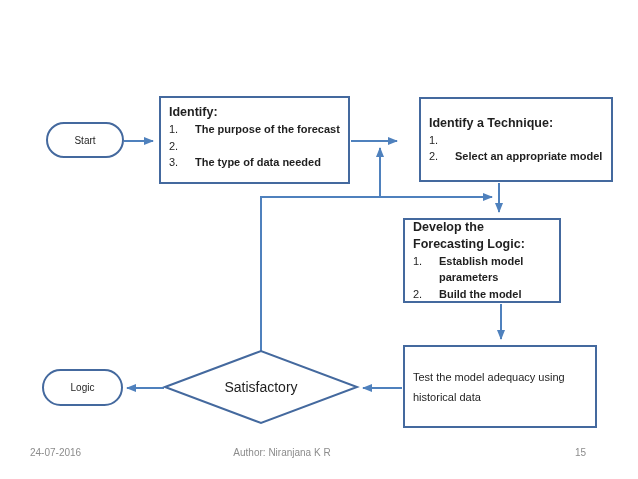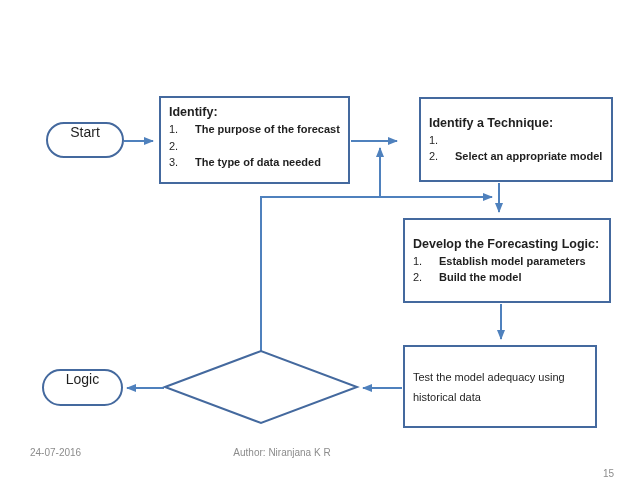--- a/index.html
+++ b/index.html
@@ -40,49 +40,50 @@
 
   .node {
     position: absolute;
     box-sizing: border-box;
     border: 2px solid var(--shape-border);
     background: #ffffff;
   }
   .oval {
     border-radius: 19px;
     display: flex;
+    align-items: center;
     justify-content: center;
-    font-size: 14px;
+    font-size: 10px;
   }
   .oval-start { left: 46px; top: 122px; width: 78px; height: 36px; }
   .oval-stop  { left: 42px; top: 369px; width: 81px; height: 37px; }
 
   .procbox { padding: 4px 4px 4px 8px; }
   .procbox.vcenter { display: flex; flex-direction: column; justify-content: center; }
   .box-identify  { left: 159px; top: 96px;  width: 191px; height: 88px; padding-top: 6px; }
   .box-technique { left: 403px; top: 97px;  width: 194px; height: 85px; margin-left: 16px; }
-  .box-develop   { left: 403px; top: 218px; width: 208px; height: 85px; }
+  .box-develop   { left: 403px; top: 218px; width: 158px; height: 85px; }
   .box-test      { left: 403px; top: 345px; width: 194px; height: 83px; }
 
   .box-title { font-size: 12.5px; font-weight: bold; line-height: 17px; }
   .li { display: flex; font-size: 11px; line-height: 16.5px; }
   .li .num { width: 26px; flex: 0 0 26px; }
   .li .txt { flex: 1; font-weight: bold; }
   .plain-text { font-size: 11px; line-height: 20px; width: 165px; }
 
   .diamond-label {
     position: absolute;
     left: 166px; top: 379px; width: 190px;
     text-align: center;
     font-size: 14px;
   }
   .footer-item { position: absolute; top: 447px; font-size: 10px; color: var(--footer-text); }
   .footer-date { left: 30px; }
   .footer-author { left: 0; width: 564px; text-align: center; }
-  .footer-page { right: 24px; margin-top: 21px; }
+  .footer-page { right: 52px; }
 </style>
 </head>
 <body>
 
 <div class="slide">
 
 
   <svg class="overlay" viewBox="0 0 638 479" xmlns="http://www.w3.org/2000/svg">
     <defs>
       <marker id="arrow" markerUnits="userSpaceOnUse" markerWidth="11" markerHeight="9" refX="9" refY="4" orient="auto">
@@ -145,20 +146,21 @@
           <span class="num">2.</span>
           <span class="txt">Build the model</span>
         </div>
       </div>
   </div>
 
   <div class="node procbox vcenter box-test">
     <div class="plain-text">Test the model adequacy using historical data</div>
   </div>
 
+  <div class="diamond-label">Satisfactory</div>
 
   <div class="node oval oval-stop">
     <span>Logic</span>
   </div>
 
   <div class="footer-item footer-date">24-07-2016</div>
   <div class="footer-item footer-author">Author: Niranjana K R</div>
   <div class="footer-item footer-page">15</div>
 
 </div>

